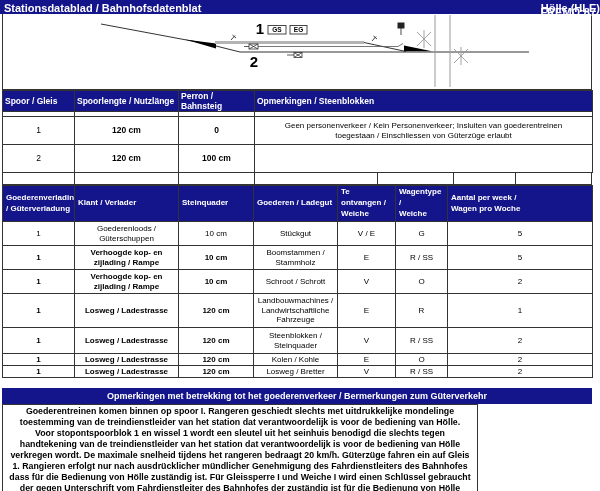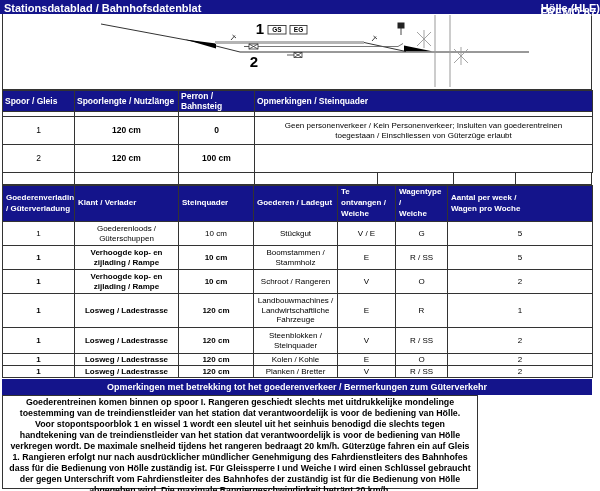--- a/index.html
+++ b/index.html
@@ -19,21 +19,21 @@
   .t2 thead th{height:36px;font-size:8px;white-space:pre-line;line-height:1.35;padding:1px 3px;}
   .hl{text-align:left !important;}
   tbody td{text-align:center;vertical-align:middle;font-size:8.5px;line-height:1.2;}
   .t2 tbody td{font-size:8px;}
   .t1 td:nth-child(4){font-size:8px;padding:0 14px;}
   .t1 tr.spacer td{height:5px;}
   .b{font-weight:bold;}
   .strip{display:flex;box-sizing:border-box;width:590px;height:12px;border:1px solid #333;border-top:none;}
   .strip>div{border-right:1px solid #333;box-sizing:border-box;height:100%;}
   .strip>div:last-child{border-right:none;}
-  .banner{box-sizing:border-box;width:590px;height:16px;margin-top:1px;background:var(--navy,#14148b);
+  .banner{box-sizing:border-box;width:590px;height:16px;margin-top:10px;background:var(--navy,#14148b);
           color:#fff;font-size:9px;font-weight:bold;text-align:center;line-height:16px;}
   .notes{box-sizing:border-box;width:476px;height:94px;border:1px solid #333;border-top:1px solid #333;
          font-size:8.8px;font-weight:bold;text-align:center;line-height:11px;padding:1px 6px;}
   svg text{font-family:"Liberation Sans","DejaVu Sans",sans-serif;}
 </style>
 </head>
 <body>
 
 <div id="page">
 
@@ -125,21 +125,21 @@
             <td></td>
           <td></td>
             <td></td>
         </tr>
       </tbody>
       <thead>
         <tr>
           <th class="hl">Spoor / Gleis</th>
           <th>Spoorlengte / Nutzlänge</th>
           <th>Perron / Bahnsteig</th>
-          <th>Opmerkingen / Steinquader</th>
+          <th>Opmerkingen / Steenblokken</th>
         </tr>
       </thead>
       <tbody id="track-rows">
           <tr style="height: 28px;">
             <td>1</td>
             <td class="b">120 cm</td>
             <td class="b">0</td>
             <td>Geen personenverkeer / Kein Personenverkeer; Insluiten van goederentreinen toegestaan / Einschliessen von Güterzüge erlaubt</td>
           </tr>
           <tr style="height: 28px;">
@@ -203,21 +203,21 @@
             <td class="b">10 cm</td>
             <td>Boomstammen / Stammholz</td>
             <td>E</td>
             <td>R / SS</td>
             <td>5</td>
           </tr>
           <tr style="height: 24px;">
             <td class="b">1</td>
             <td class="b">Verhoogde kop- en zijlading / Rampe</td>
             <td class="b">10 cm</td>
-            <td>Schroot / Rangeren</td>
+            <td>Schroot / Schrott</td>
             <td>V</td>
             <td>O</td>
             <td>2</td>
           </tr>
           <tr style="height: 34px;">
             <td class="b">1</td>
             <td class="b">Losweg / Ladestrasse</td>
             <td class="b">120 cm</td>
             <td>Landbouwmachines / Landwirtschaftliche Fahrzeuge</td>
             <td>E</td>
@@ -239,21 +239,21 @@
             <td class="b">120 cm</td>
             <td>Kolen / Kohle</td>
             <td>E</td>
             <td>O</td>
             <td>2</td>
           </tr>
           <tr style="height: 12px;">
             <td class="b">1</td>
             <td class="b">Losweg / Ladestrasse</td>
             <td class="b">120 cm</td>
-            <td>Planken / Bretter</td>
+            <td>Losweg / Bretter</td>
             <td>V</td>
             <td>R / SS</td>
             <td>2</td>
           </tr>
         </tbody>
     </table>
 
     <div class="banner">Opmerkingen met betrekking tot het goederenverkeer / Bermerkungen zum Güterverkehr</div>
 
     <div class="notes">Goederentreinen komen binnen op spoor I. Rangeren geschiedt slechts met uitdrukkelijke mondelinge toestemming van de treindienstleider van het station dat verantwoordelijk is voor de bediening van Hölle. Voor stopontspoorblok 1 en wissel 1 wordt een sleutel uit het seinhuis benodigd die slechts tegen handtekening van de treindienstleider van het station dat verantwoordelijk is voor de bediening van Hölle verkregen wordt. De maximale snelheid tijdens het rangeren bedraagt 20 km/h. Güterzüge fahren ein auf Gleis 1. Rangieren erfolgt nur nach ausdrücklicher mündlicher Genehmigung des Fahrdienstleiters des Bahnhofes dass für die Bedienung von Hölle zuständig ist. Für Gleissperre I und Weiche I wird einen Schlüssel gebraucht der gegen Unterschrift vom Fahrdienstleiter des Bahnhofes der zuständig ist für die Bedienung von Hölle abgegeben wird. Die maximale Rangiergeschwindigkeit beträgt 20 km/h.</div>

